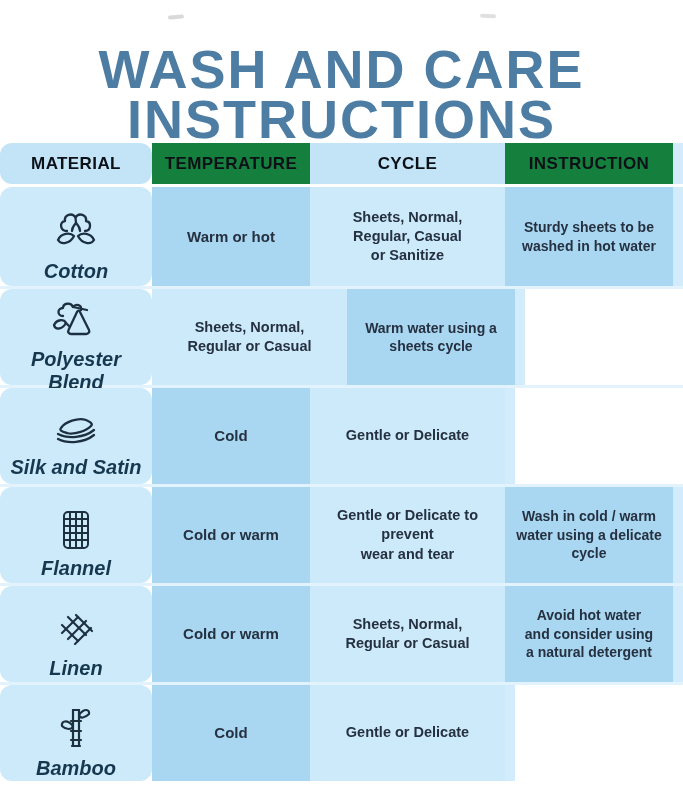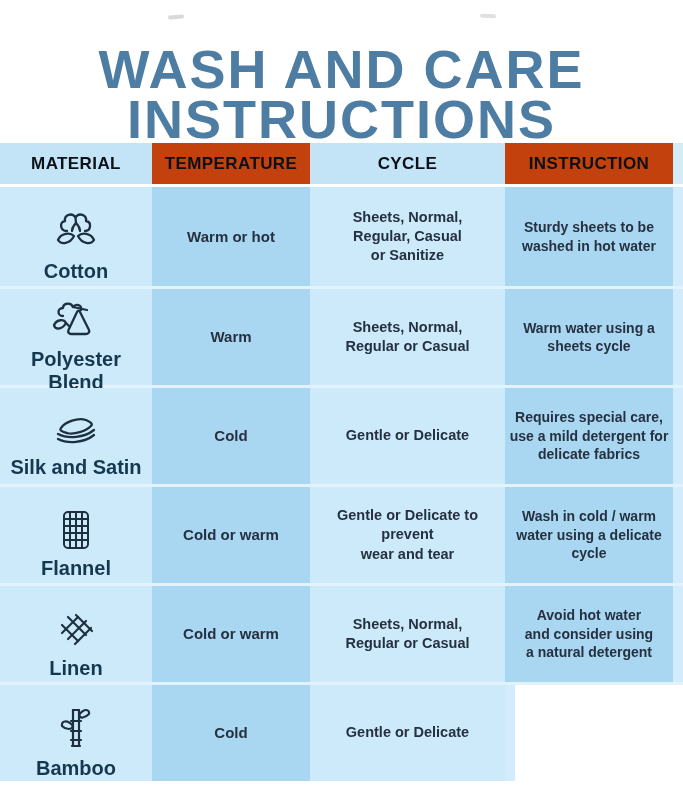--- a/index.html
+++ b/index.html
@@ -35,37 +35,37 @@
   .hgap  { height: 3px; background: #ffffff; }
 
   .row { display: flex; height: 99px; box-sizing: border-box; }
   .row + .row { border-top: 3px solid #e2f3fd; }
 
   .cell {
     display: flex; flex-direction: column;
     align-items: center; justify-content: center;
     text-align: center; box-sizing: border-box;
   }
-  .c1 { width: 152px; background: #cdeafb; }
+  .c1 { width: 152px; background: #cdeafb; border-radius: 12px; }
   .c2 { width: 158px; background: #a9d6f1; }
   .c3 { width: 195px; background: #cdeafb; }
   .c4 { width: 168px; background: #a9d6f1; }
   .c5 { width: 10px;  background: #d3ecfb; }
 
   .thead .c1, .thead .c3 { background: #c2e4f6; }
-  .thead .c2, .thead .c4 { background: #c2410c; }
+  .thead .c2, .thead .c4 { background: #15803d; }
 
   .th {
     font-weight: 800;
     font-size: 17px;
     letter-spacing: .4px;
     color: #0d1117;
   }
 
-  .material { gap: 7px; padding-top: 20px; }
+  .material { gap: 7px; padding-top: 20px; font-style: italic; }
   .mlabel {
     font-weight: 700;
     font-size: 20px;
     line-height: 1.12;
     color: #16384f;
     white-space: pre-line;
   }
   .icon { display: block; line-height: 0; }
   .icon svg { display: block; }
 
@@ -132,44 +132,40 @@
           <path d="M11 15 C5 15 5 7 11 7 C11 2 19 1 21 6 C24 2 30 4 29 9"></path>
           <path d="M21 6 L35 9"></path>
           <path d="M28 11 L37 29 C38 31 36 33 34 33 L19 33 C17 33 15.5 31 16.5 29 L25 11 C26 9 27.3 9.4 28 11 Z"></path>
           <path d="M14 22 C10 29 3 29 2 24 C5 18 12 18 14 22 Z"></path>
           <path d="M14 22 L17 25"></path>
         </svg>
       </span>
       <span class="mlabel">Polyester
 Blend</span>
     </div>
-    <div class="cell c2 val">Warm</div>
     <div class="cell c3 val">Sheets, Normal,
 Regular or Casual</div>
     <div class="cell c4 val">Warm water using a
 sheets cycle</div>
     <div class="cell c5"></div>
   </div>
 
   <div class="row">
     <div class="cell c1 material">
       <span class="icon">
         <svg width="48" height="36" viewBox="0 0 48 36" fill="none" stroke="#1d3040" stroke-width="2.3" stroke-linecap="round" stroke-linejoin="round">
           <path d="M9 15 C13 9 26 4 34 7 C39 9 41 11 39 13 C34 18 22 22 15 20 C10 19 7 17 9 15 Z"></path>
           <path d="M6 21 C16 26 32 25 42 17"></path>
           <path d="M6 26 C16 31 32 30 42 22"></path>
         </svg>
       </span>
       <span class="mlabel">Silk and Satin</span>
     </div>
     <div class="cell c2 val">Cold</div>
     <div class="cell c3 val">Gentle or Delicate</div>
-    <div class="cell c4 val">Requires special care,
-use a mild detergent for
-delicate fabrics</div>
     <div class="cell c5"></div>
   </div>
 
   <div class="row">
     <div class="cell c1 material">
       <span class="icon">
         <svg width="48" height="40" viewBox="0 0 48 40" fill="none" stroke="#1d3040" stroke-width="2" stroke-linecap="round" stroke-linejoin="round">
           <rect x="12" y="2" width="24" height="36" rx="4"></rect>
           <path d="M18 2 V38"></path>
             <path d="M24 2 V38"></path>

